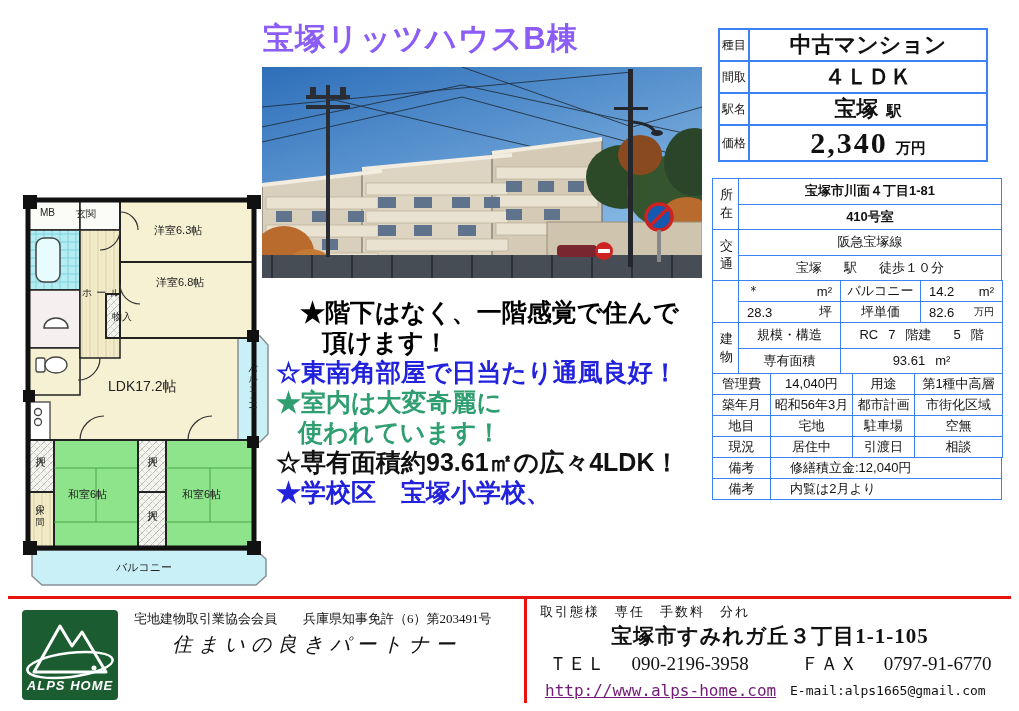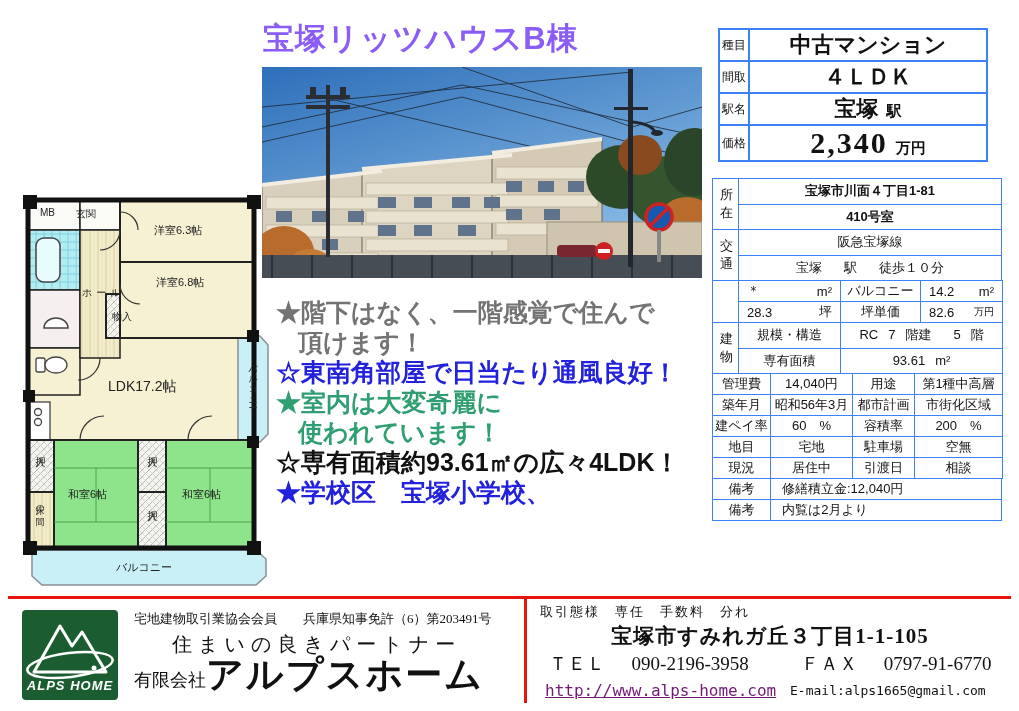--- a/index.html
+++ b/index.html
@@ -17,21 +17,21 @@
 
   
   .plan { position:absolute; left:16px; top:190px; width:258px; height:404px; }
   .plan svg { position:absolute; left:0; top:0; }
   .plan .lbl { position:absolute; color:#222; font-size:10px; white-space:nowrap; }
   .plan .vert { writing-mode:vertical-rl; text-orientation:upright; letter-spacing:1px; }
 
   
   .highlights { position:absolute; left:276px; top:297px; width:432px; font-weight:bold; }
   .hl { font-size:25px; line-height:30px; white-space:nowrap; letter-spacing:0px; }
-  .hl-red   { color:#737373; }
+  .hl-red   { color:#000000;margin-left:24px; }
   .hl-blue  { color:#2222dd; }
   .hl-green { color:#2f9e70; }
   .hl-black { color:#111111; }
   .ind-s { padding-left:22px; }
   .ind-l { padding-left:150px; }
 
   
   .panel { position:absolute; left:712px; top:28px; width:292px; }
   table { border-collapse:collapse; width:290px; table-layout:fixed; }
   th, td { border:2px solid #3b82f6; font-weight:normal; color:#111; overflow:hidden;margin-top:25px; }
@@ -41,29 +41,29 @@
   .t-sum .price { font-size:30px; letter-spacing:2px; }
   .t-sum .sfx { font-size:15px; font-weight:bold; margin-left:8px; }
   .t-det { margin-top:16px; }
   .t-det th, .t-det td, .t-pairs td, .t-notes th, .t-notes td { border-width:1px; font-size:13px; height:21px; text-align:center; }
   .t-det th.side { width:26px; font-size:13px; line-height:18px; padding:7px; }
   .t-det td.bold { font-weight:bold;text-align:center; }
   .cell-flex { display:flex; justify-content:space-between; padding:0 8px; align-items:center; }
   .t-pairs, .t-notes, .t-det2 { margin-top:-1px; }
   .gap-s { display:inline-block; width:10px; }
   .gap-m { display:inline-block; width:22px; }
-  .t-notes td { text-align:left; padding-left:11px; }
+  .t-notes td { text-align:left; padding-left:19px; }
 
   
   .sep { position:absolute; left:8px; top:596px; width:1003px; height:3px; background:#e8130c; }
   .vdiv { position:absolute; left:524px; top:599px; width:3px; height:104px; background:#e8130c; }
   .footer-text { font-family:"Liberation Serif", serif; color:#111; }
   .logo { position:absolute; left:22px; top:610px; }
   .member { position:absolute; left:134px; top:610px; font-size:13px; white-space:nowrap; }
-  .slogan { position:absolute; left:172px; top:631px; font-size:20px; letter-spacing:6px; white-space:nowrap; }
+  .slogan { position:absolute; left:172px; top:631px; font-size:20px; letter-spacing:6px; white-space:nowrap;font-style:italic; }
   .company { position:absolute; left:134px; top:655px; display:flex; align-items:flex-end; }
   .company .pfx { font-size:18px; padding-bottom:4px; }
   .company .name { font-size:37px; font-weight:bold; line-height:1.1; letter-spacing:2px; }
   .deal { position:absolute; left:540px; top:603px; width:460px; text-align:left; font-size:13px; letter-spacing:2px; }
   .f-addr { position:absolute; left:540px; top:622px; width:460px; text-align:center; font-size:21px; font-weight:bold; letter-spacing:1px; }
   .f-tel { position:absolute; left:540px; top:651px; width:460px; text-align:center; font-size:19px; white-space:nowrap; }
   .f-tel .sp { display:inline-block; width:26px; }
   .f-url { position:absolute; left:545px; top:681px; font-size:16px; color:#701a75; text-decoration:underline; font-family:"DejaVu Sans Mono", monospace; }
   .f-mail { position:absolute; left:790px; top:683px; font-size:13px; font-family:"DejaVu Sans Mono", monospace; color:#111; }
 </style>
@@ -413,26 +413,20 @@
         <td>用途</td>
         <td>第1種中高層</td>
       </tr>
       <tr>
         <td>築年月</td>
         <td>昭和56年3月</td>
         <td>都市計画</td>
         <td>市街化区域</td>
       </tr>
       <tr>
-        <td>建ペイ率</td>
-        <td>60　%</td>
-        <td>容積率</td>
-        <td>200　%</td>
-      </tr>
-      <tr>
         <td>地目</td>
         <td>宅地</td>
         <td>駐車場</td>
         <td>空無</td>
       </tr>
       <tr>
         <td>現況</td>
         <td>居住中</td>
         <td>引渡日</td>
         <td>相談</td>
@@ -466,24 +460,20 @@
       <rect x="0" y="0" width="96" height="90" rx="4" fill="#1b5c31"></rect>
       <path d="M12,62 L38,16 L50,36 L60,22 L84,62 Z" fill="none" stroke="#ffffff" stroke-width="3" stroke-linejoin="round"></path>
       <ellipse cx="48" cy="55" rx="43" ry="12" fill="none" stroke="#ffffff" stroke-width="2.5" transform="rotate(-7 48 55)"></ellipse>
       <circle cx="72" cy="58" r="2.5" fill="#ffffff"></circle>
       <text x="48" y="80" text-anchor="middle" font-size="13" font-style="italic" font-weight="bold" fill="#ffffff" font-family="Liberation Sans, sans-serif" letter-spacing="1">ALPS HOME</text>
     </svg>
   </div>
 
   <div class="footer-text member">宅地建物取引業協会会員　　兵庫県知事免許（6）第203491号</div>
   <div class="footer-text slogan">住まいの良きパートナー</div>
-  <div class="footer-text company">
-    <span class="pfx">有限会社</span>
-    <span class="name">アルプスホーム</span>
-  </div>
 
   <div class="footer-text deal">取引態様　専任　手数料　分れ</div>
   <div class="footer-text f-addr">宝塚市すみれガ丘３丁目1-1-105</div>
   <div class="footer-text f-tel">
     <span>ＴＥＬ</span><span class="sp"></span><span>090-2196-3958</span><span class="sp"></span><span class="sp"></span><span>ＦＡＸ</span><span class="sp"></span><span>0797-91-6770</span>
   </div>
   <a class="f-url" href="#" title="http://www.alps-home.com">http://www.alps-home.com</a>
   <div class="f-mail">E-mail:alps1665@gmail.com</div>
 
 </div>

